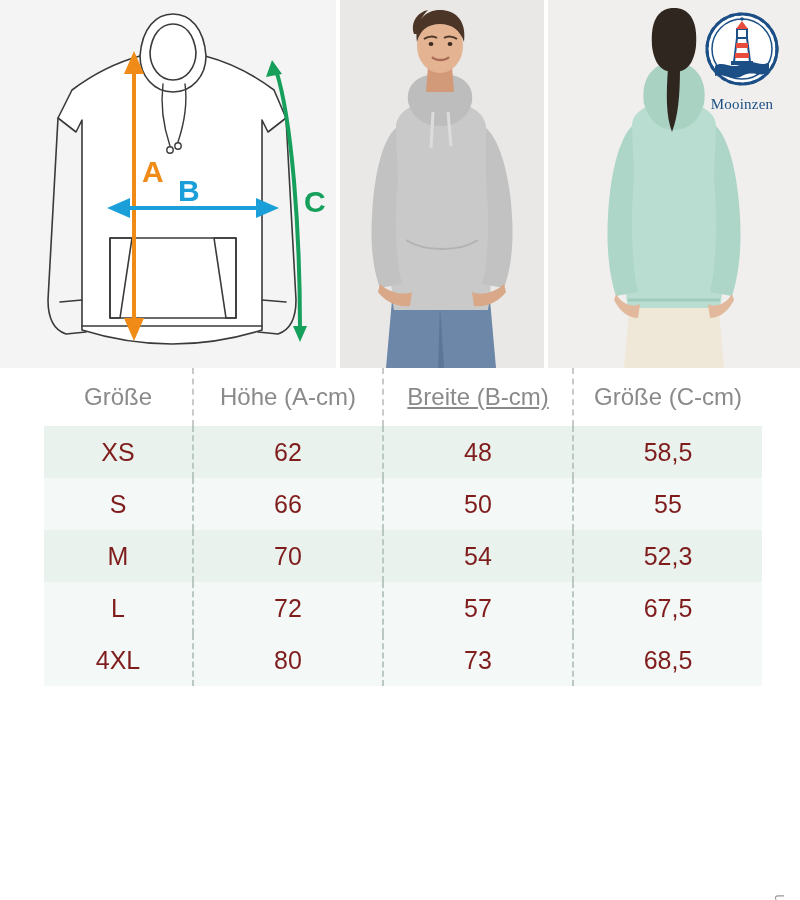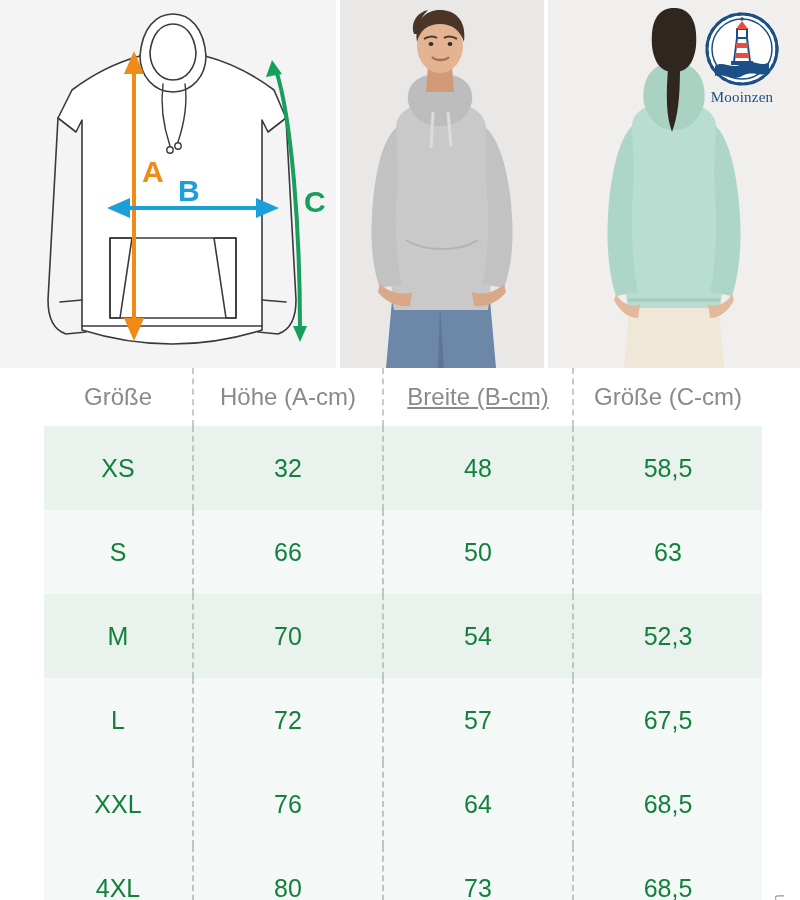--- a/index.html
+++ b/index.html
@@ -57,21 +57,21 @@
     width: 104px;
     height: 104px;
     text-align: center;
   }
   .logo-badge { width: 78px; height: 78px; margin: 0 auto; position: relative; }
   .logo-text {
     font-family: "Liberation Serif", serif;
     font-size: 15px;
     color: #1b4f86;
     letter-spacing: .2px;
-    margin-top: 1px;
+    margin-top: 8px;
     font-weight: 400;
   }
 
   
   .table-wrap {
     position: absolute;
     left: 44px;
     top: 368px;
     width: 712px;
     height: 532px;
@@ -94,22 +94,22 @@
     padding: 0;
   }
   th.col-size   { width: 148px; color: #8a8a8a; }
   th.col-a      { width: 188px; color: #e8890c; }
   th.col-b      { width: 188px; color: #179fd4; text-decoration: underline; }
   th.col-c      { width: 188px; color: #23a06a; }
 
   table.size-table tbody td {
     height: 52px;
     font-size: 25px;
-    color: #15803d;
-    padding: 16px;
+    color: #7f1d1d;
+    padding: 0;
   }
   tbody tr.row-odd  td { background: #eaf2ee; }
   tbody tr.row-even td { background: #f4f8f6; }
 
   
   tbody td.sep, thead th.sep {
     border-left: 2px dashed #b9c9c2;
     text-align: center;
   }
   thead th.sep { border-left-color: #c9c9c9; }
@@ -308,49 +308,43 @@
         <tr>
           <th class="col-size">Größe</th>
           <th class="col-a sep">Höhe (A-cm)</th>
           <th class="col-b sep">Breite (B-cm)</th>
           <th class="col-c sep">Größe (C-cm)</th>
         </tr>
       </thead>
       <tbody>
         <tr class="row-odd">
           <td>XS</td>
-          <td class="sep">32</td>
+          <td class="sep">62</td>
           <td class="sep">48</td>
           <td class="sep">58,5</td>
         </tr>
         <tr class="row-even">
           <td>S</td>
           <td class="sep">66</td>
           <td class="sep">50</td>
-          <td class="sep">63</td>
+          <td class="sep">55</td>
         </tr>
         <tr class="row-odd">
           <td>M</td>
           <td class="sep">70</td>
           <td class="sep">54</td>
           <td class="sep">52,3</td>
         </tr>
         <tr class="row-even">
           <td>L</td>
           <td class="sep">72</td>
           <td class="sep">57</td>
           <td class="sep">67,5</td>
         </tr>
         <tr class="row-even">
-          <td>XXL</td>
-          <td class="sep">76</td>
-          <td class="sep">64</td>
-          <td class="sep">68,5</td>
-        </tr>
-        <tr class="row-even">
           <td>4XL</td>
           <td class="sep">80</td>
           <td class="sep">73</td>
           <td class="sep">68,5</td>
         </tr>
       </tbody>
     </table>
   </div>
 
   <div class="note-vertical">

